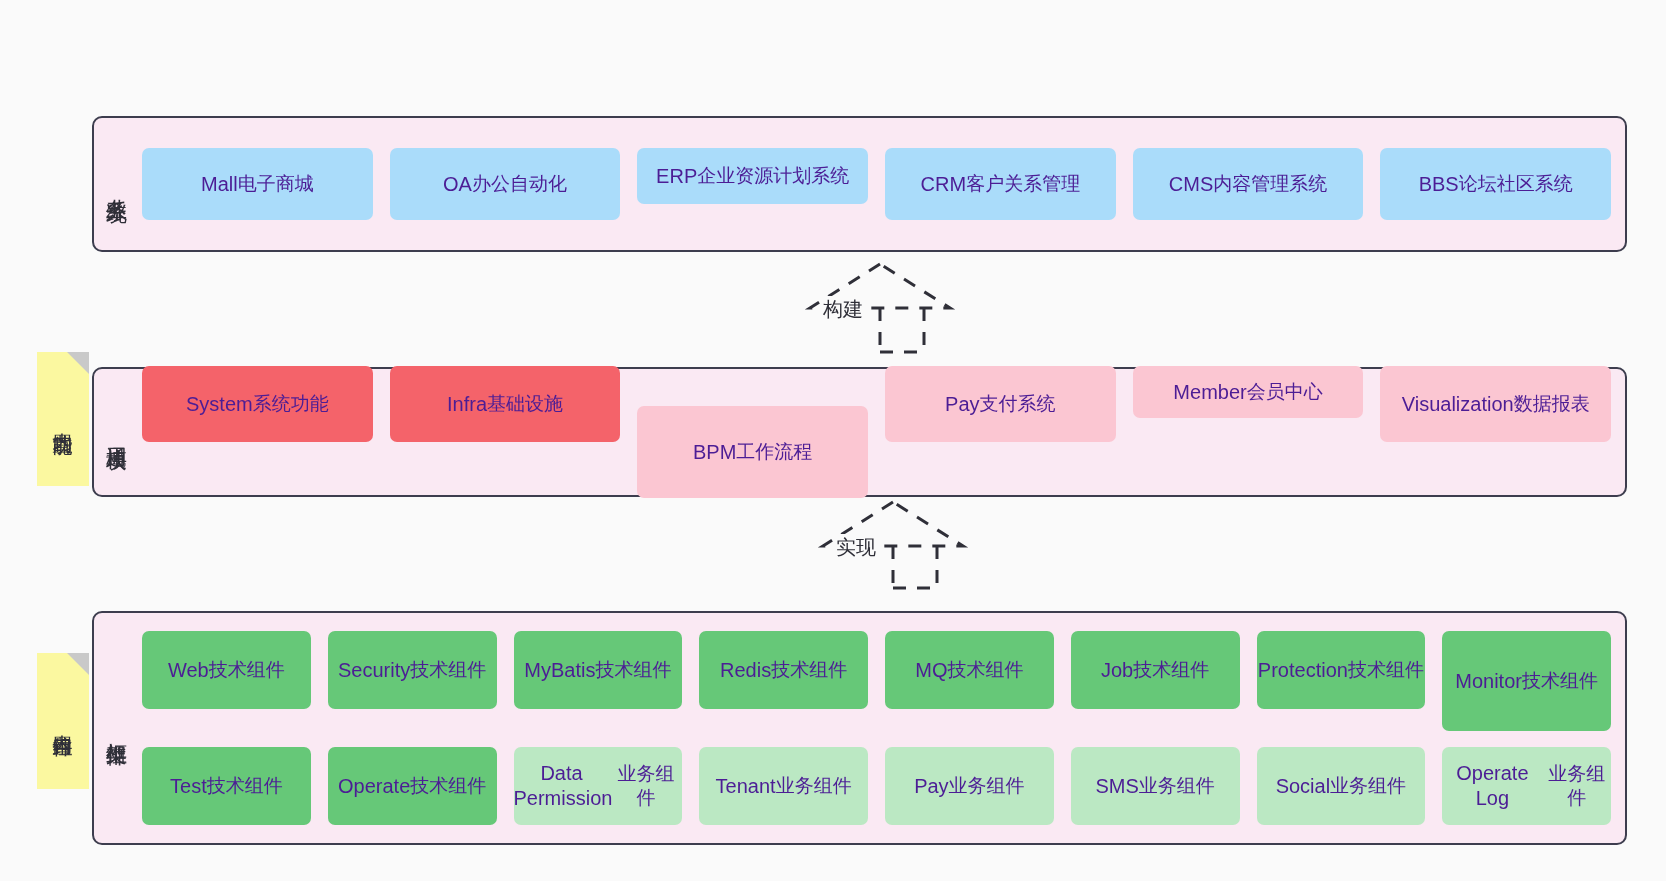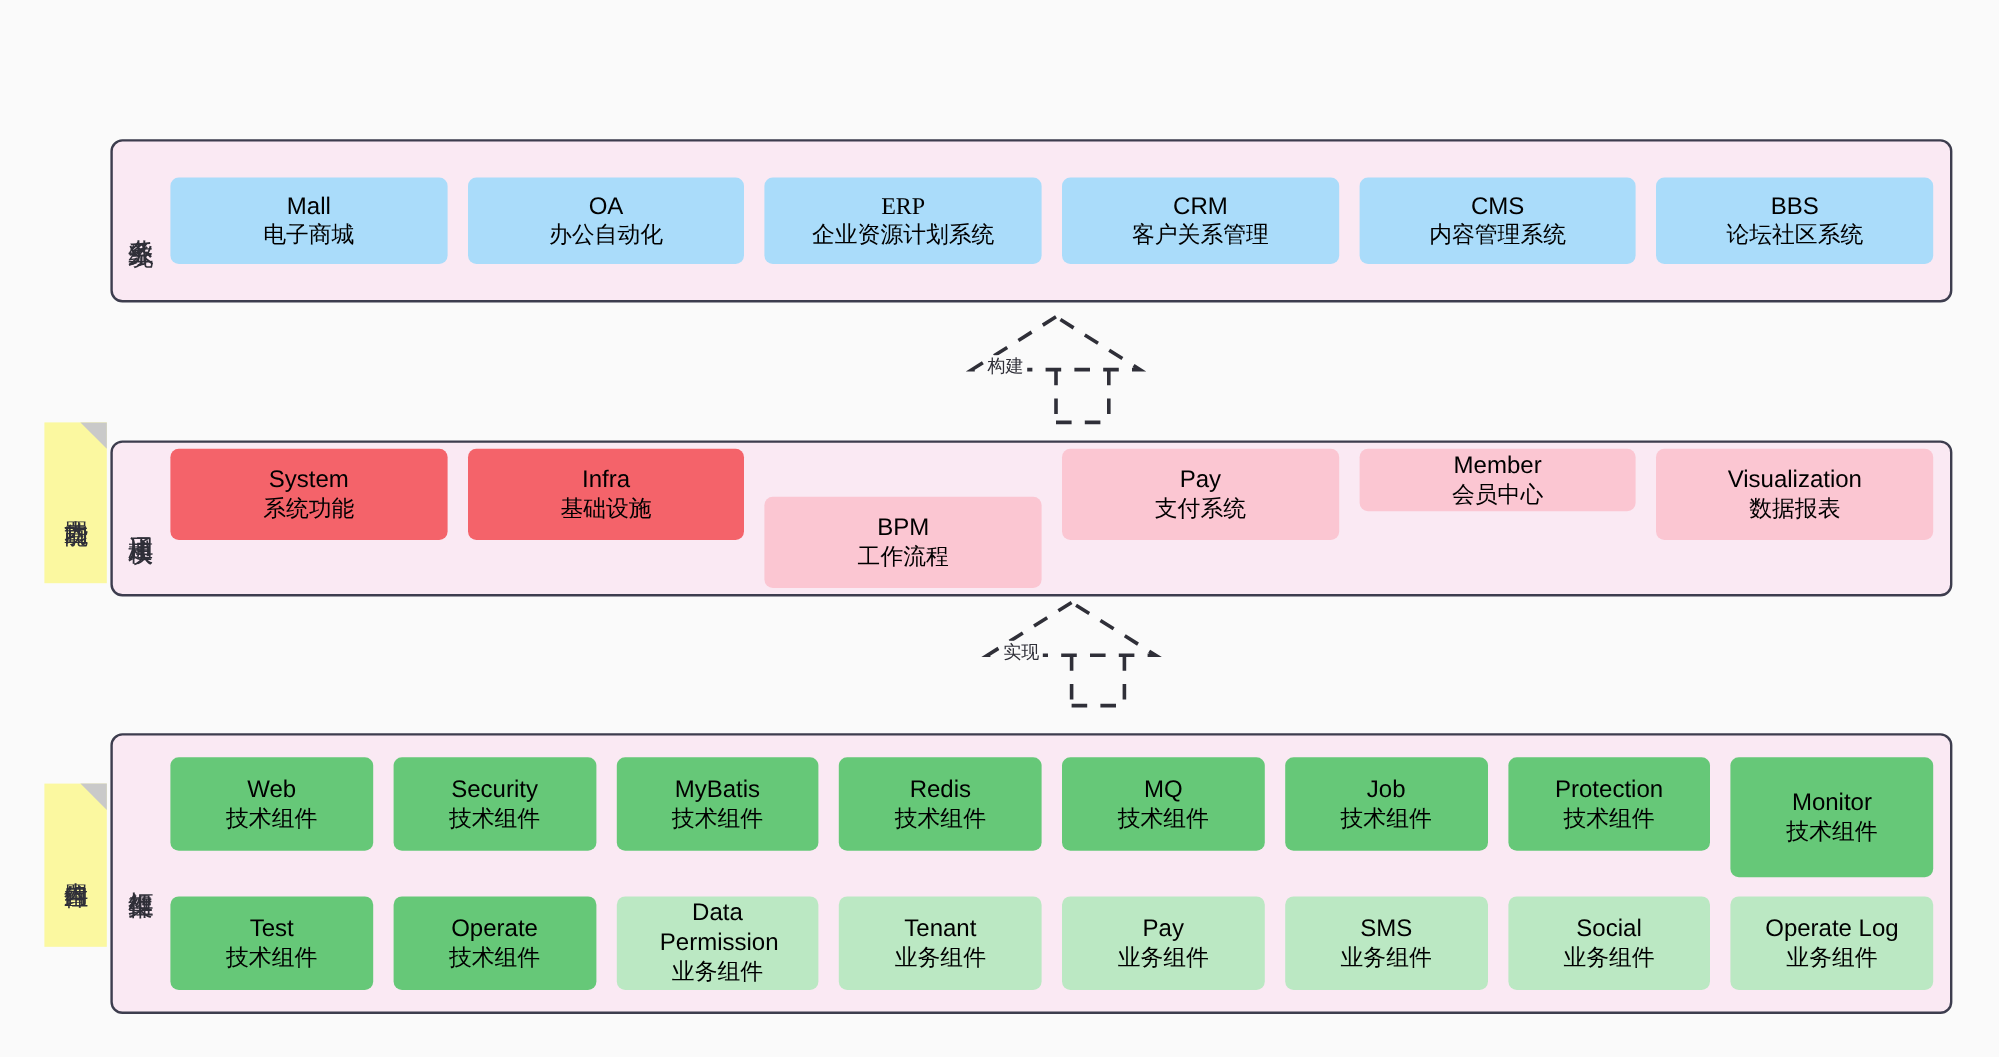--- a/index.html
+++ b/index.html
@@ -50,25 +50,25 @@
   }
   .row {
     display: flex;
     gap: 17px;
     justify-content: space-between;
   }
   .card {
     flex: 1 1 0;
     border-radius: 7px;
     display: flex;
-    flex-direction: column;
+    flex-direction: row;
     align-items: center;
     justify-content: center;
     text-align: center;
-    color: #000000;
+    color: #4c1d95;
     line-height: 1.25;
     user-select: none;
   }
   .card .t1 { font-size: 20px; }
   .card .t2 { font-size: 19px; }
 
   
   .c-blue       { background: #aadcfa; }
   .c-red        { background: #f4636a; }
   .c-pink       { background: #fbc6d2; }
@@ -101,21 +101,21 @@
     border-color: transparent #c9c9c9 transparent transparent;
   }
 
   
   .arrow {
     position: absolute;
   }
   .arrow svg { display: block; overflow: visible; }
   .arrow-label {
     position: absolute;
-    font-size: 15px;
+    font-size: 20px;
     color: #2f2f38;
     background: #fafafa;
     padding: 0 3px;
     white-space: nowrap;
     user-select: none;
   }
 </style>
 </head>
 <body>
 
@@ -126,21 +126,21 @@
     <div class="layer-body">
       <div class="row">
         <div class="card c-blue" style="height:72px;">
           <span class="t1">Mall</span>
           <span class="t2">电子商城</span>
         </div>
         <div class="card c-blue" style="height:72px;">
           <span class="t1">OA</span>
           <span class="t2">办公自动化</span>
         </div>
-        <div class="card c-blue" style="height:72px;font-family:Liberation Serif, serif;">
+        <div class="card c-blue" style="height:56px;">
           <span class="t1">ERP</span>
           <span class="t2">企业资源计划系统</span>
         </div>
         <div class="card c-blue" style="height:72px;">
           <span class="t1">CRM</span>
           <span class="t2">客户关系管理</span>
         </div>
         <div class="card c-blue" style="height:72px;">
           <span class="t1">CMS</span>
           <span class="t2">内容管理系统</span>
@@ -170,21 +170,21 @@
     <div class="layer-body">
       <div class="row">
         <div class="card c-red" style="height:76px;">
           <span class="t1">System</span>
           <span class="t2">系统功能</span>
         </div>
         <div class="card c-red" style="height:76px;">
           <span class="t1">Infra</span>
           <span class="t2">基础设施</span>
         </div>
-        <div class="card c-pink" style="height:76px;margin-top:40px;">
+        <div class="card c-pink" style="height:92px;margin-top:40px;">
           <span class="t1">BPM</span>
           <span class="t2">工作流程</span>
         </div>
         <div class="card c-pink" style="height:76px;">
           <span class="t1">Pay</span>
           <span class="t2">支付系统</span>
         </div>
         <div class="card c-pink" style="height:52px;">
           <span class="t1">Member</span>
           <span class="t2">会员中心</span>

